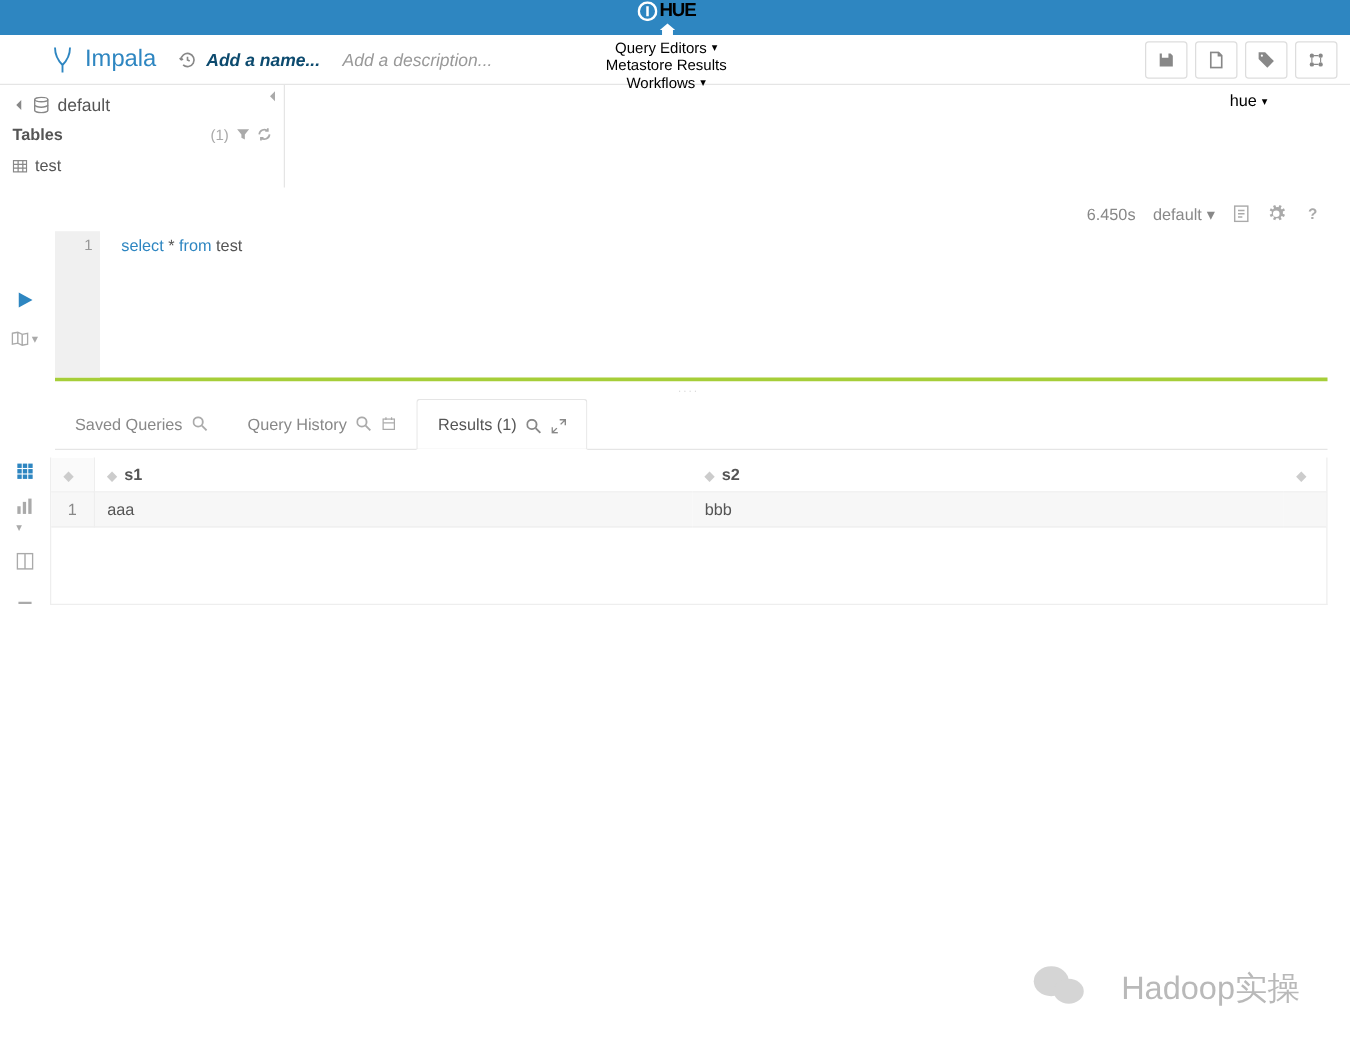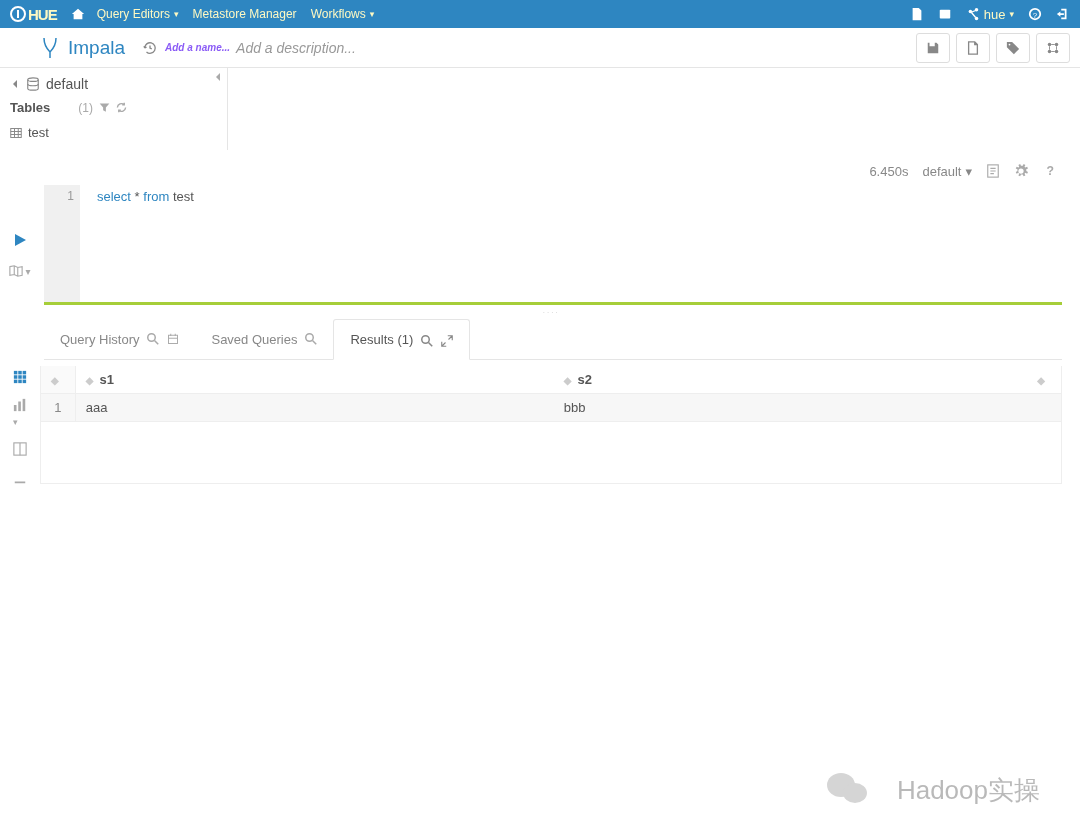--- a/index.html
+++ b/index.html
@@ -1,39 +1,39 @@
 <!DOCTYPE html>
 <html><head>
 <meta charset="utf-8">
 <style>
 * { margin: 0; padding: 0; box-sizing: border-box; font-family: "Helvetica Neue", Helvetica, Arial, sans-serif; }
 body { width: 1080px; height: 839px; background: #fff; color: #555; overflow: hidden; }
-.topnav { height: 28px; background: #2e86c1; display: flex; align-items: center; padding: 0 10px; color: #fef9c3; font-size: 13px; }
+.topnav { height: 28px; background: #2e86c1; display: flex; align-items: center; padding: 0 10px; color: #000000; font-size: 13px; flex-direction: column; }
 .topnav .logo { font-weight: 700; font-size: 15px; letter-spacing: -1px; margin-right: 14px; display: flex; align-items: center; }
 .topnav .logo svg { margin-right: 2px; }
 .topnav .home { margin-right: 12px; cursor: pointer; }
 .topnav .menu-item { margin-right: 14px; cursor: pointer; font-weight: 400; font-size: 12px; display: flex; align-items: center; gap: 4px; }
 .topnav .right { margin-left: auto; display: flex; align-items: center; gap: 14px; }
 .topnav .right span { cursor: pointer; display: flex; align-items: center; gap: 4px; }
 .chev { font-size: 9px; }
 
 .subheader { height: 40px; border-bottom: 1px solid #e5e5e5; display: flex; align-items: center; padding: 0 10px 0 40px; }
 .subheader .app-icon { color: #2e86c1; margin-right: 8px; }
 .subheader .app-title { font-size: 19px; color: #2e86c1; font-weight: 400; margin-right: 18px; }
 .subheader .history-ico { color: #888; margin-right: 8px; cursor: pointer; }
-.subheader .add-name { font-style: italic; font-weight: 700; color: #8b5cf6; font-size: 10px; margin-right: 6px; }
+.subheader .add-name { font-style: italic; font-weight: 700; color: #0c4a6e; font-size: 14px; margin-right: 18px; }
 .subheader .add-desc { font-style: italic; color: #999; font-size: 14px; }
 .subheader .right-btns { margin-left: auto; display: flex; gap: 6px; }
 .icon-btn { width: 34px; height: 30px; border: 1px solid #ddd; border-radius: 3px; background: #fff; display: flex; align-items: center; justify-content: center; color: #888; cursor: pointer; font-size: 13px; }
 
 .layout { display: flex; height: calc(100% - 68px); flex-direction: column; }
 .sidebar { width: 228px; border-right: 1px solid #e5e5e5; padding: 8px 10px; position: relative; }
 .collapse-side { position: absolute; right: 4px; top: 4px; color: #aaa; cursor: pointer; font-size: 13px; }
 .db-row { display: flex; align-items: center; gap: 6px; font-size: 14px; color: #555; margin-bottom: 8px; }
-.tables-row { display: flex; align-items: center; justify-content: flex-start; font-size: 13px; margin-bottom: 8px; gap: 28px; }
+.tables-row { display: flex; align-items: center; justify-content: space-between; font-size: 13px; margin-bottom: 8px; gap: 28px; }
 .tables-row .lbl { font-weight: 700; color: #555; }
 .tables-row .acts { color: #aaa; display: flex; align-items: center; gap: 6px; font-size: 12px; }
 .tbl-item { display: flex; align-items: center; gap: 6px; font-size: 13px; color: #555; padding: 2px 0; cursor: pointer; }
 
 .main { flex: 1; padding: 0 18px 0 0; position: relative; }
 .editor-block { display: flex; }
 .left-gutter { width: 40px; display: flex; flex-direction: column; align-items: center; padding-top: 82px; gap: 16px; }
 .play-btn { color: #2e86c1; cursor: pointer; }
 .map-btn { color: #aaa; cursor: pointer; display: flex; align-items: center; gap:2px; font-size: 10px; }
 
@@ -86,21 +86,21 @@
   <span class="home">
     <svg width="14" height="14" viewBox="0 0 16 16" fill="#fff">
         <path d="M8 2l7 6h-2v6H3V8H1z"></path>
       </svg>
   </span>
   <span class="menu-item">
       <span>Query Editors</span>
       <span class="chev">▾</span>
     </span>
   <span class="menu-item">
-      <span>Metastore Manager</span>
+      <span>Metastore Results</span>
     </span>
   <span class="menu-item">
       <span>Workflows</span>
       <span class="chev">▾</span>
     </span>
   <div class="right">
     <span>
         <svg width="14" height="14" viewBox="0 0 16 16" fill="#fff">
           <path d="M3 1h7l3 3v11H3z"></path>
         </svg>
@@ -264,35 +264,35 @@
         <div class="code-editor">
           <div class="linenums"><span>1</span></div>
           <div class="code"><span class="kw">select</span><span> * </span><span class="kw">from</span><span> test</span></div>
         </div>
         <div class="drag-handle">∙∙∙∙</div>
       </div>
     </div>
 
     <div class="tabs-row">
       <div class="tab">
+        <span>Saved Queries</span>
+        <svg width="12" height="12" viewBox="0 0 16 16" fill="none" stroke="#aaa" stroke-width="2">
+            <circle cx="6" cy="6" r="5"></circle>
+            <path d="M10 10l5 5"></path>
+          </svg>
+      </div>
+      <div class="tab">
         <span>Query History</span>
         <svg width="12" height="12" viewBox="0 0 16 16" fill="none" stroke="#aaa" stroke-width="2">
             <circle cx="6" cy="6" r="5"></circle>
             <path d="M10 10l5 5"></path>
           </svg>
         <svg width="12" height="12" viewBox="0 0 16 16" fill="none" stroke="#aaa" stroke-width="1.3">
             <rect x="2" y="3" width="12" height="11"></rect>
             <path d="M2 7h12M5 1v3M11 1v3"></path>
-          </svg>
-      </div>
-      <div class="tab">
-        <span>Saved Queries</span>
-        <svg width="12" height="12" viewBox="0 0 16 16" fill="none" stroke="#aaa" stroke-width="2">
-            <circle cx="6" cy="6" r="5"></circle>
-            <path d="M10 10l5 5"></path>
           </svg>
       </div>
       <div class="tab active">
         <span>Results (1)</span>
         <svg width="12" height="12" viewBox="0 0 16 16" fill="none" stroke="#888" stroke-width="2">
             <circle cx="6" cy="6" r="5"></circle>
             <path d="M10 10l5 5"></path>
           </svg>
         <svg width="12" height="12" viewBox="0 0 16 16" fill="none" stroke="#888" stroke-width="1.5">
             <path d="M9 1h6v6M7 15H1V9M15 1l-5 5M1 15l5-5"></path>

